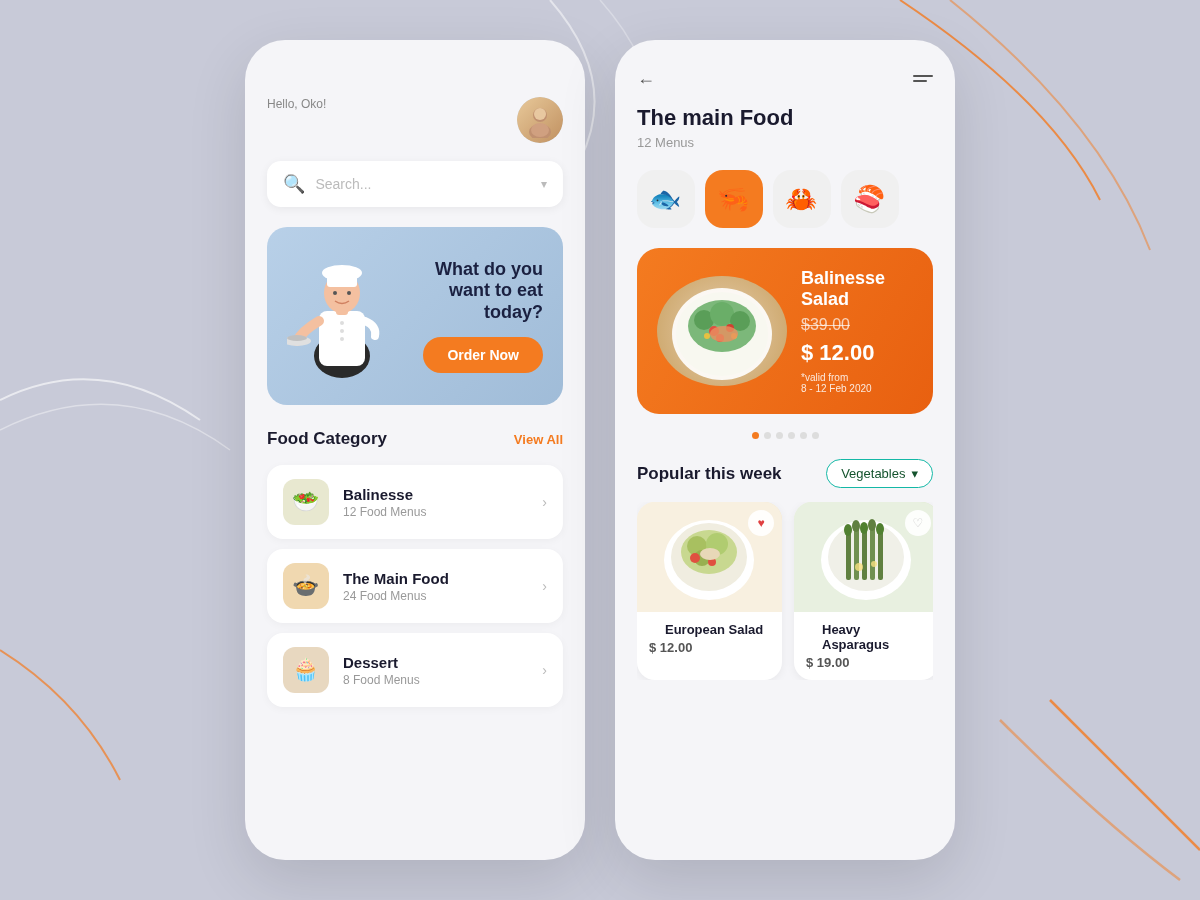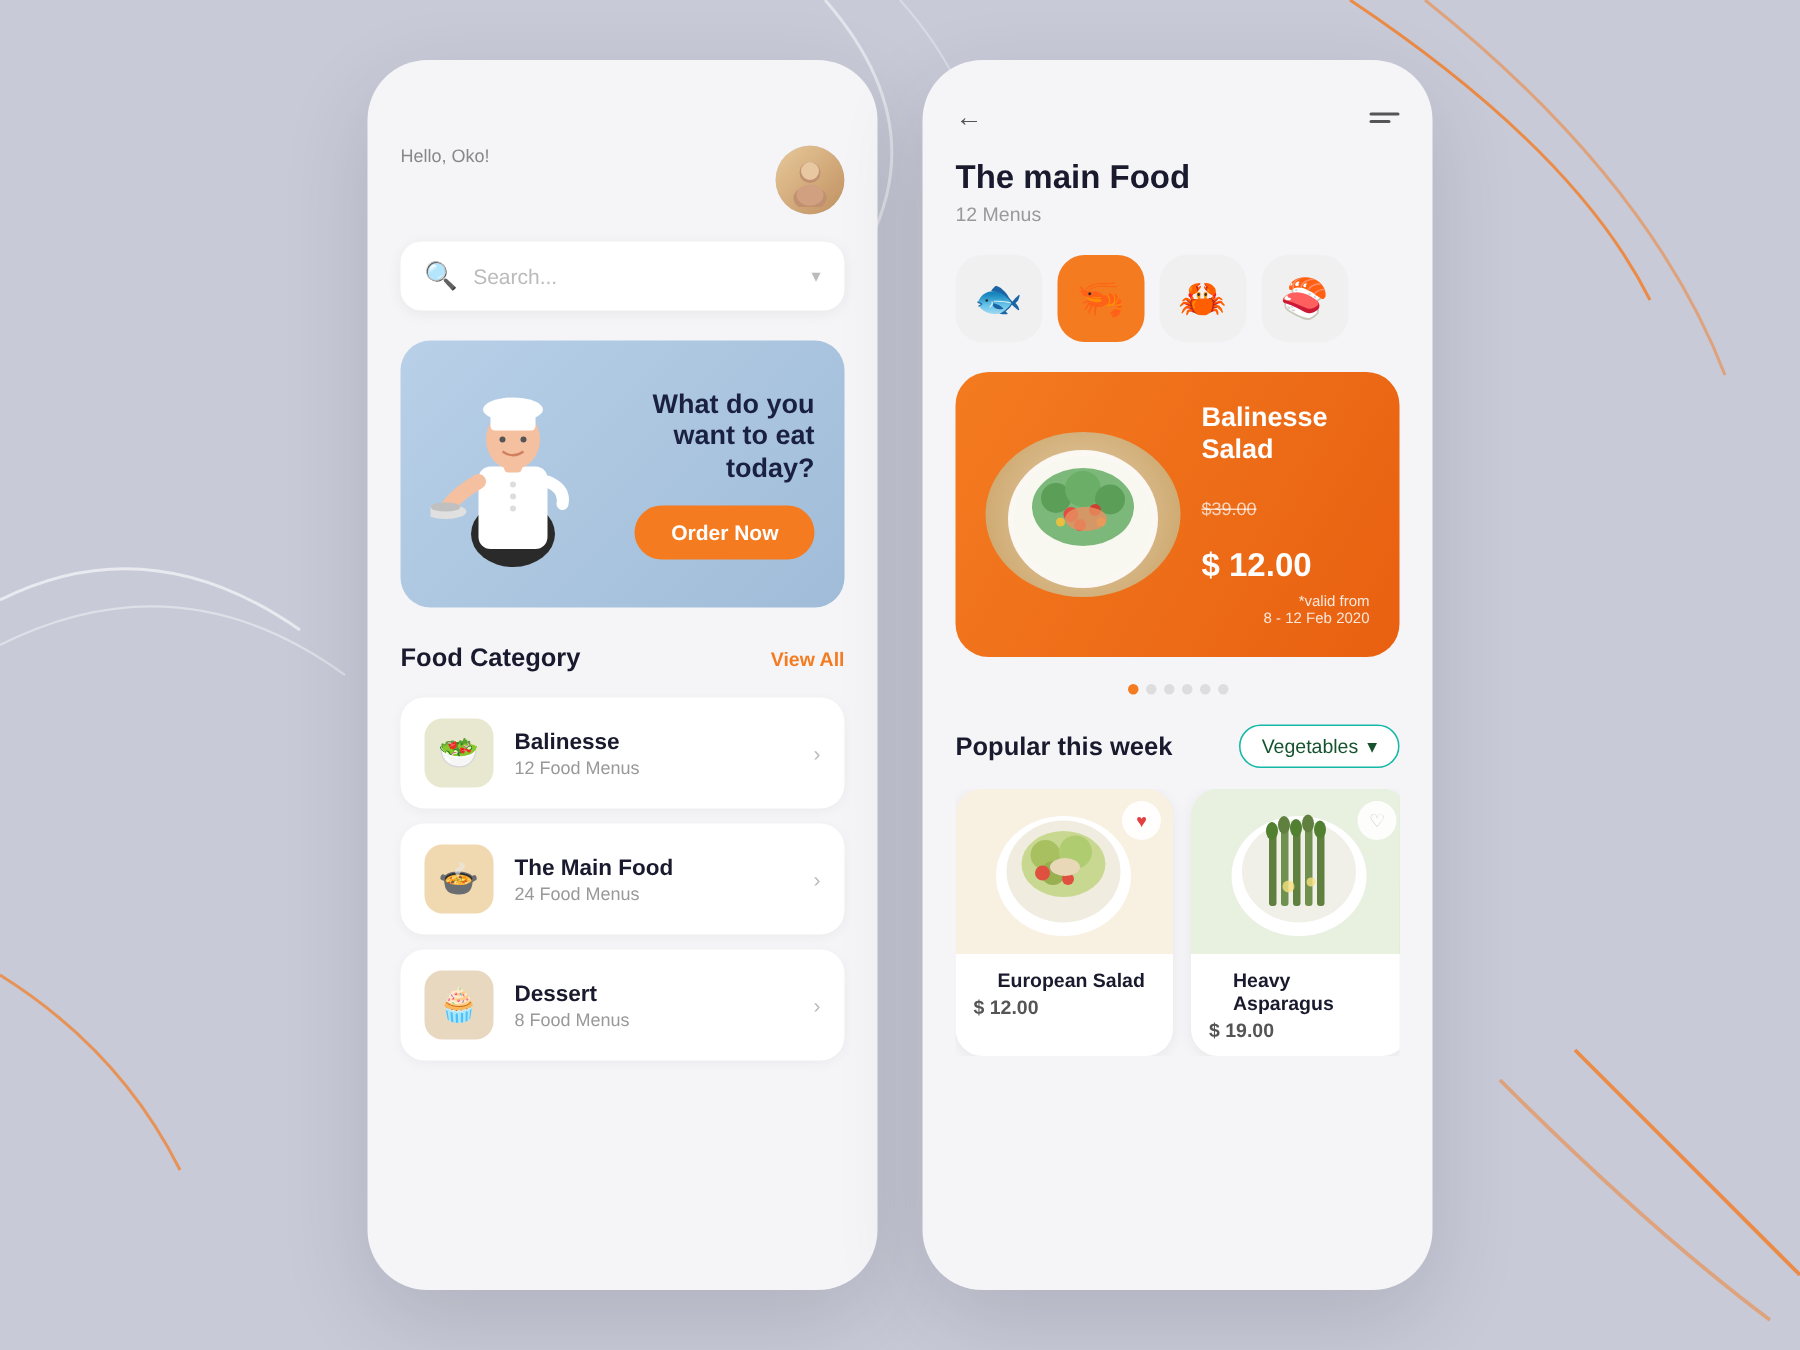--- a/index.html
+++ b/index.html
@@ -290,38 +290,38 @@
       font-size: 40px;
       flex-shrink: 0;
       margin-right: 14px;
       overflow: hidden;
     }
     .featured-info { flex: 1; }
     .featured-name {
       font-size: 18px;
       font-weight: 800;
       color: #fff;
-      margin-bottom: 22px;
+      margin-bottom: 6px;
     }
     .featured-old-price {
-      font-size: 12px;
+      font-size: 16px;
       color: rgba(255,255,255,0.7);
       text-decoration: line-through;
-      margin-bottom: 18px;
+      margin-bottom: 6px;
     }
     .featured-price {
       font-size: 22px;
       font-weight: 800;
       color: #fff;
       margin-bottom: 6px;
     }
     .featured-valid {
       font-size: 10px;
       color: rgba(255,255,255,0.8);
-      text-align: right;
+      text-align: left;
     }
 
     
     .dots-row {
       display: flex;
       gap: 5px;
       justify-content: center;
       margin-bottom: 20px;
     }
     .dot {

